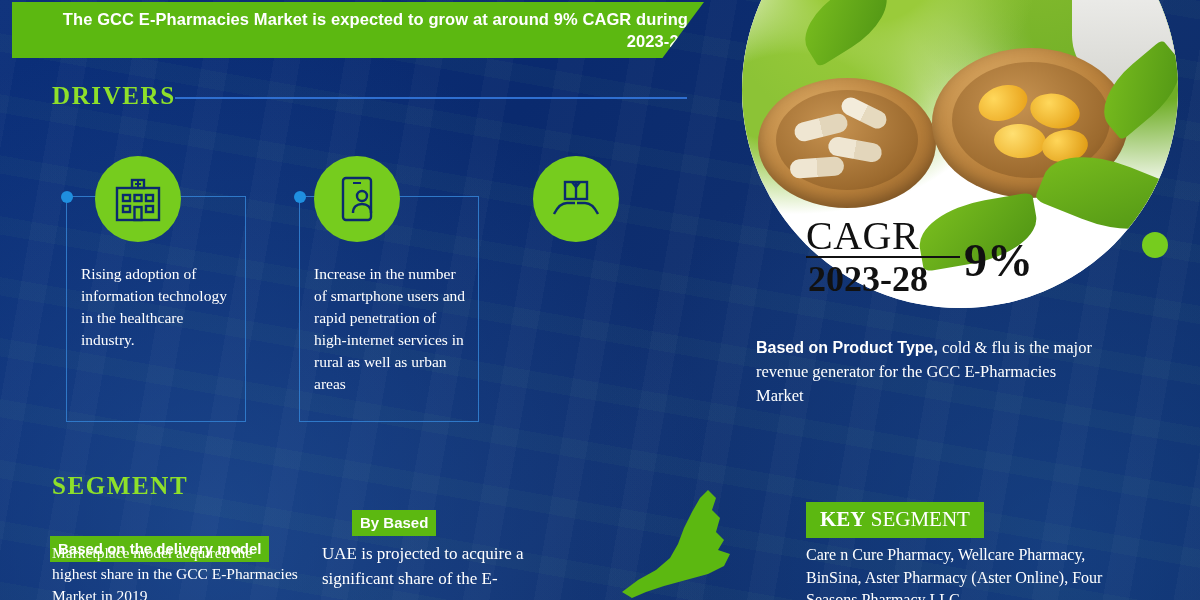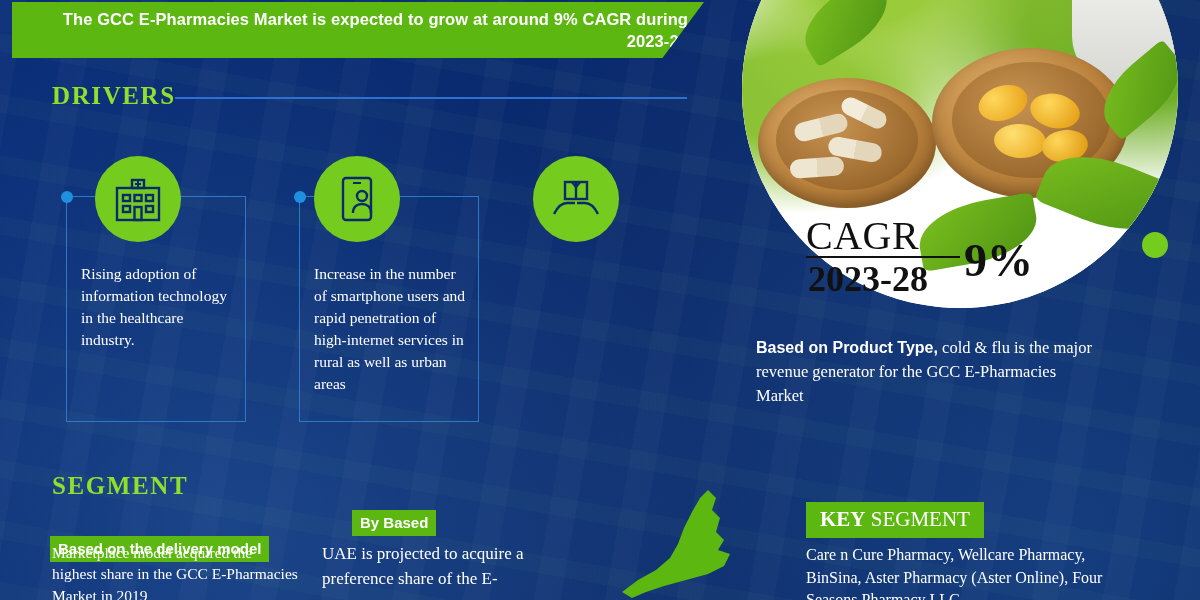--- a/index.html
+++ b/index.html
@@ -262,19 +262,19 @@
   <div class="segment-head">SEGMENT</div>
 
   <svg class="map" viewBox="0 0 150 112">
     <path d="M96 2 L104 10 L100 22 L108 30 L104 44 L112 52 L106 62 L118 66 L112 78 L96 86 L74 92 L52 98 L34 104 L20 110 L10 104 L26 92 L44 82 L58 70 L66 56 L72 40 L80 24 L88 10 Z" fill="#5cb811"></path>
   </svg>
 
   <div class="seg-label" id="seg1-label">Based on the delivery model</div>
   <div class="seg-body" id="seg1-body">Marketplace model acquired the highest share in the GCC E-Pharmacies Market in 2019</div>
 
   <div class="seg-label" id="seg2-label">By Based</div>
-  <div class="seg-body" id="seg2-body">UAE is projected to acquire a preference share of the E-</div>
+  <div class="seg-body" id="seg2-body">UAE is projected to acquire a significant share of the E-</div>
 
   <div class="seg-label" id="seg3-label">
     <span class="kp1">KEY</span><span class="kp1" style="font-weight:normal"> SEGMENT</span>
   </div>
   <div class="seg-body" id="seg3-body">Care n Cure Pharmacy, Wellcare Pharmacy, BinSina, Aster Pharmacy (Aster Online), Four Seasons Pharmacy LLC</div>
 </div>
 
 </body></html>

